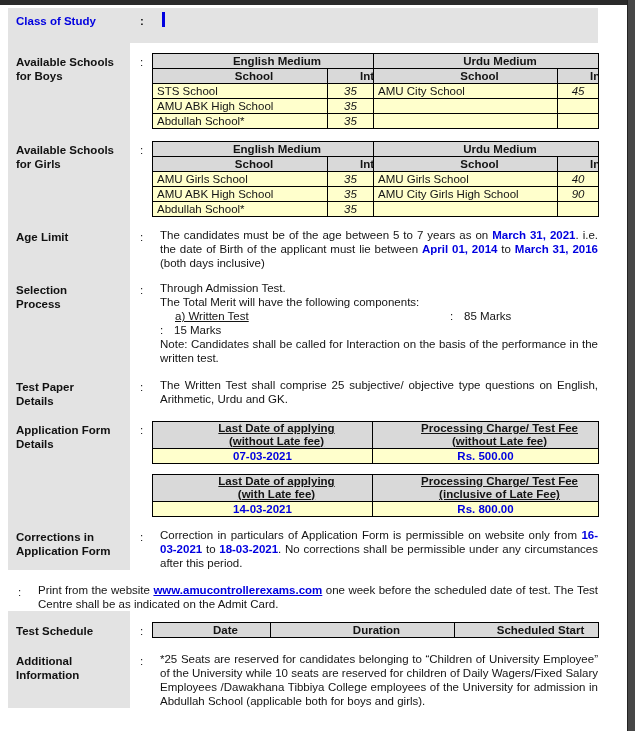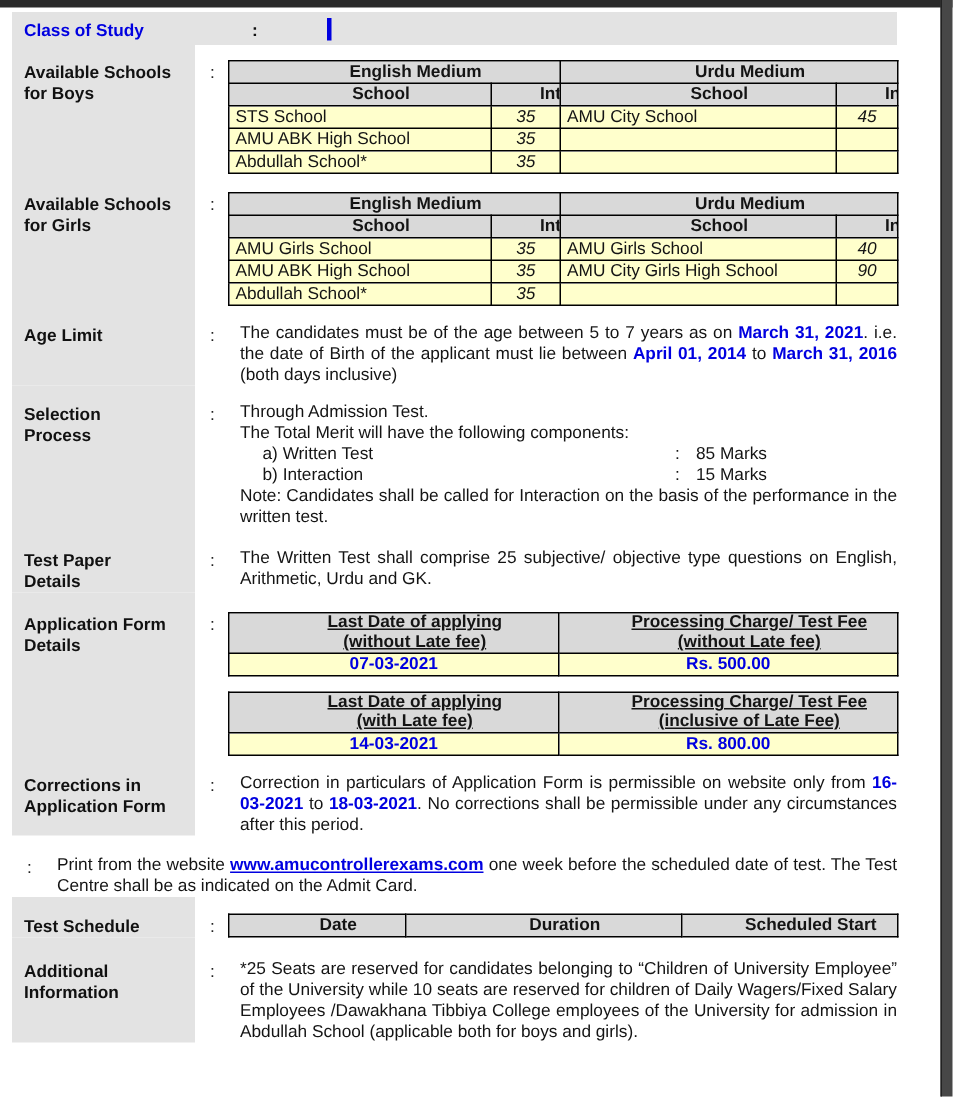--- a/index.html
+++ b/index.html
@@ -29,41 +29,41 @@
   }
   .colon-col{
     width:30px;min-width:30px;box-sizing:border-box;
     padding:2px 0 0 10px;font-size:11.5px;line-height:14px;color:#222;
   }
   .content-col{flex:1;box-sizing:border-box;font-size:11.5px;line-height:14px;color:#141414;}
   .section .content-col{padding-top:var(--pt,0px);}
   .section .label-col{padding-top:calc(var(--pt,0px) + 2px);}
   .section .colon-col{padding-top:calc(var(--pt,0px) + 2px);}
   
-  .class-row{background:var(--band-gray,#e3e3e3);height:22px;gap:28px;}
+  .class-row{background:var(--band-gray,#e3e3e3);height:35px;}
   .class-row .label-col{color:var(--accent-blue,#0000e0);}
   .class-row .colon-col{font-weight:bold;color:#111;}
   .caret{display:inline-block;width:3px;height:15px;background:var(--accent-blue,#0000e0);margin-left:2px;vertical-align:middle;}
   p{margin:0;}
   .just{text-align:justify;}
   .bb{color:var(--accent-blue,#0000e0);font-weight:bold;}
   .link{color:var(--accent-blue,#0000e0);font-weight:bold;text-decoration:underline;cursor:pointer;}
   
   .ad-table{border-collapse:collapse;margin-left:-8px;width:446px;table-layout:fixed;}
   .ad-table td{border:1px solid #000;font-size:11.5px;line-height:14px;height:14px;padding:0 4px;box-sizing:border-box;overflow:hidden;white-space:nowrap;}
   .ad-table .hdr{background:var(--header-gray,#d9d9d9);font-weight:bold;text-align:center;padding-left:32px;}
   .ad-table .cell{background:var(--cell-yellow,#ffffcc);}
   .ad-table .left{text-align:left;}
   .ad-table .ctr{text-align:center;font-style:italic;}
   .ad-table .val{background:var(--cell-yellow,#ffffcc);color:var(--accent-blue,#0000e0);font-weight:bold;text-align:center;}
   .hdr2 div{line-height:13px;text-decoration:underline;}
   .tbl-gap{height:10px;}
   
   .marks-row{display:flex;}
-  .marks-name{width:290px;min-width:290px;box-sizing:border-box;padding-left:15px;}
+  .marks-name{width:290px;min-width:290px;box-sizing:border-box;padding-left:15px;text-decoration:underline;}
   .marks-colon{width:14px;min-width:14px;}
 </style>
 </head>
 <body>
 
 <div class="topbar"></div>
 <div class="scrollbar"></div>
 
 <div class="doc">
 
@@ -189,21 +189,20 @@
     <div class="colon-col">:</div>
     <div class="content-col">
       <p>Through Admission Test.</p>
       <p>The Total Merit will have the following components:</p>
       <div class="marks-row">
         <span class="marks-name">a) Written Test</span>
           <span class="marks-colon">:</span>
           <span class="marks-value">85 Marks</span>
       </div>
       <div class="marks-row">
-        <span class="marks-name">b) Interaction</span>
           <span class="marks-colon">:</span>
           <span class="marks-value">15 Marks</span>
       </div>
       <p class="just">Note: Candidates shall be called for Interaction on the basis of the performance in the written test.</p>
     </div>
   </div>
 
   <div class="section" style="--pt:13px">
     <div class="label-col">
       <div>Test Paper</div>

